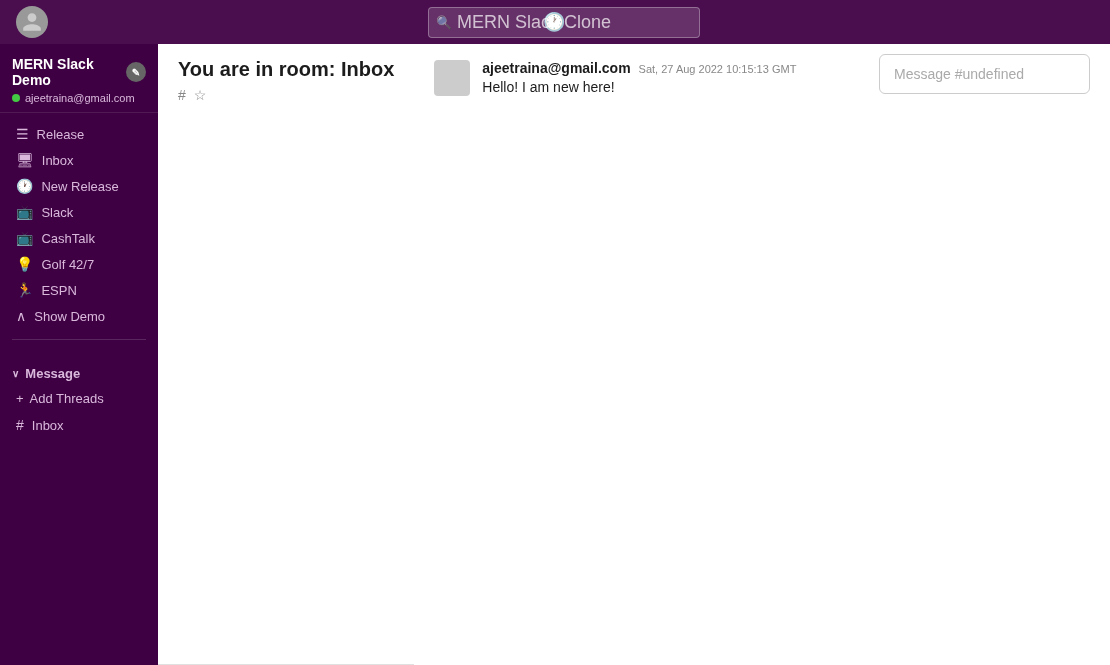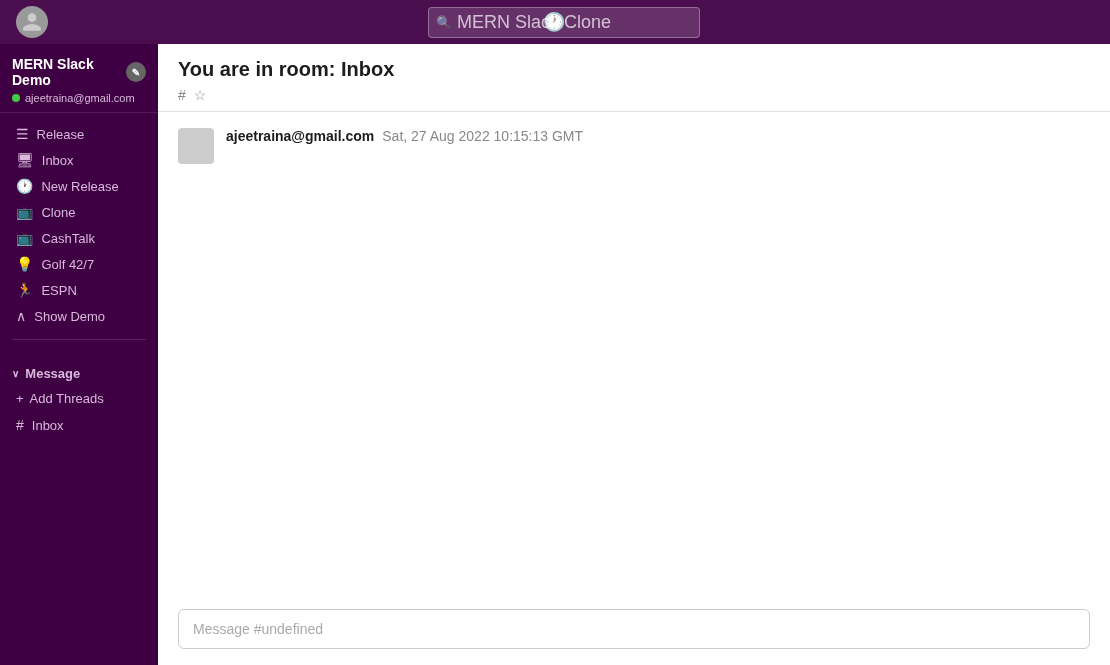--- a/index.html
+++ b/index.html
@@ -150,21 +150,21 @@
     .divider {
       border: none;
       border-top: 1px solid rgba(255,255,255,0.15);
       margin: 10px 12px;
     }
 
     
     .content {
       flex: 1;
       display: flex;
-      flex-direction: column;
+      flex-direction: row;
       background: #fff;
       overflow: hidden;
     }
     .content-header {
       padding: 14px 20px 8px 20px;
       border-bottom: 1px solid #e0e0e0;
       flex-shrink: 0;
     }
     .room-title {
       font-size: 20px;
@@ -201,21 +201,21 @@
       align-items: baseline;
       gap: 8px;
       margin-bottom: 2px;
     }
     .message-author {
       font-weight: 700;
       font-size: 14px;
       color: #1d1c1d;
     }
     .message-timestamp {
-      font-size: 14px;
+      font-size: 11px;
       color: #888;
     }
     .message-text {
       font-size: 14px;
       color: #1d1c1d;
       line-height: 1.4;
     }
 
     
     .message-input-area {
@@ -284,21 +284,21 @@
     <div class="sidebar-item">
       <span class="icon">🖥</span>
       <span>Inbox</span>
     </div>
     <div class="sidebar-item">
       <span class="icon">🕐</span>
       <span>New Release</span>
     </div>
     <div class="sidebar-item">
       <span class="icon">📺</span>
-      <span>Clone</span>
+      <span>Slack</span>
     </div>
     <div class="sidebar-item">
       <span class="icon">📺</span>
       <span>CashTalk</span>
     </div>
     <div class="sidebar-item">
       <span class="icon">💡</span>
       <span>Golf 42/7</span>
     </div>
     <div class="sidebar-item">
@@ -341,20 +341,21 @@
     </div>
 
     <div class="messages-area">
       <div class="message">
         <div class="message-avatar"></div>
         <div class="message-body">
           <div class="message-header">
             <span class="message-author">ajeetraina@gmail.com</span>
             <span class="message-timestamp">Sat, 27 Aug 2022 10:15:13 GMT</span>
           </div>
+          <div class="message-text">Hello! I am new here!</div>
         </div>
       </div>
     </div>
 
     <div class="message-input-area">
       <div class="message-input-wrap">
         <input type="text" placeholder="Message #undefined" style="">
       </div>
     </div>
   </div>

